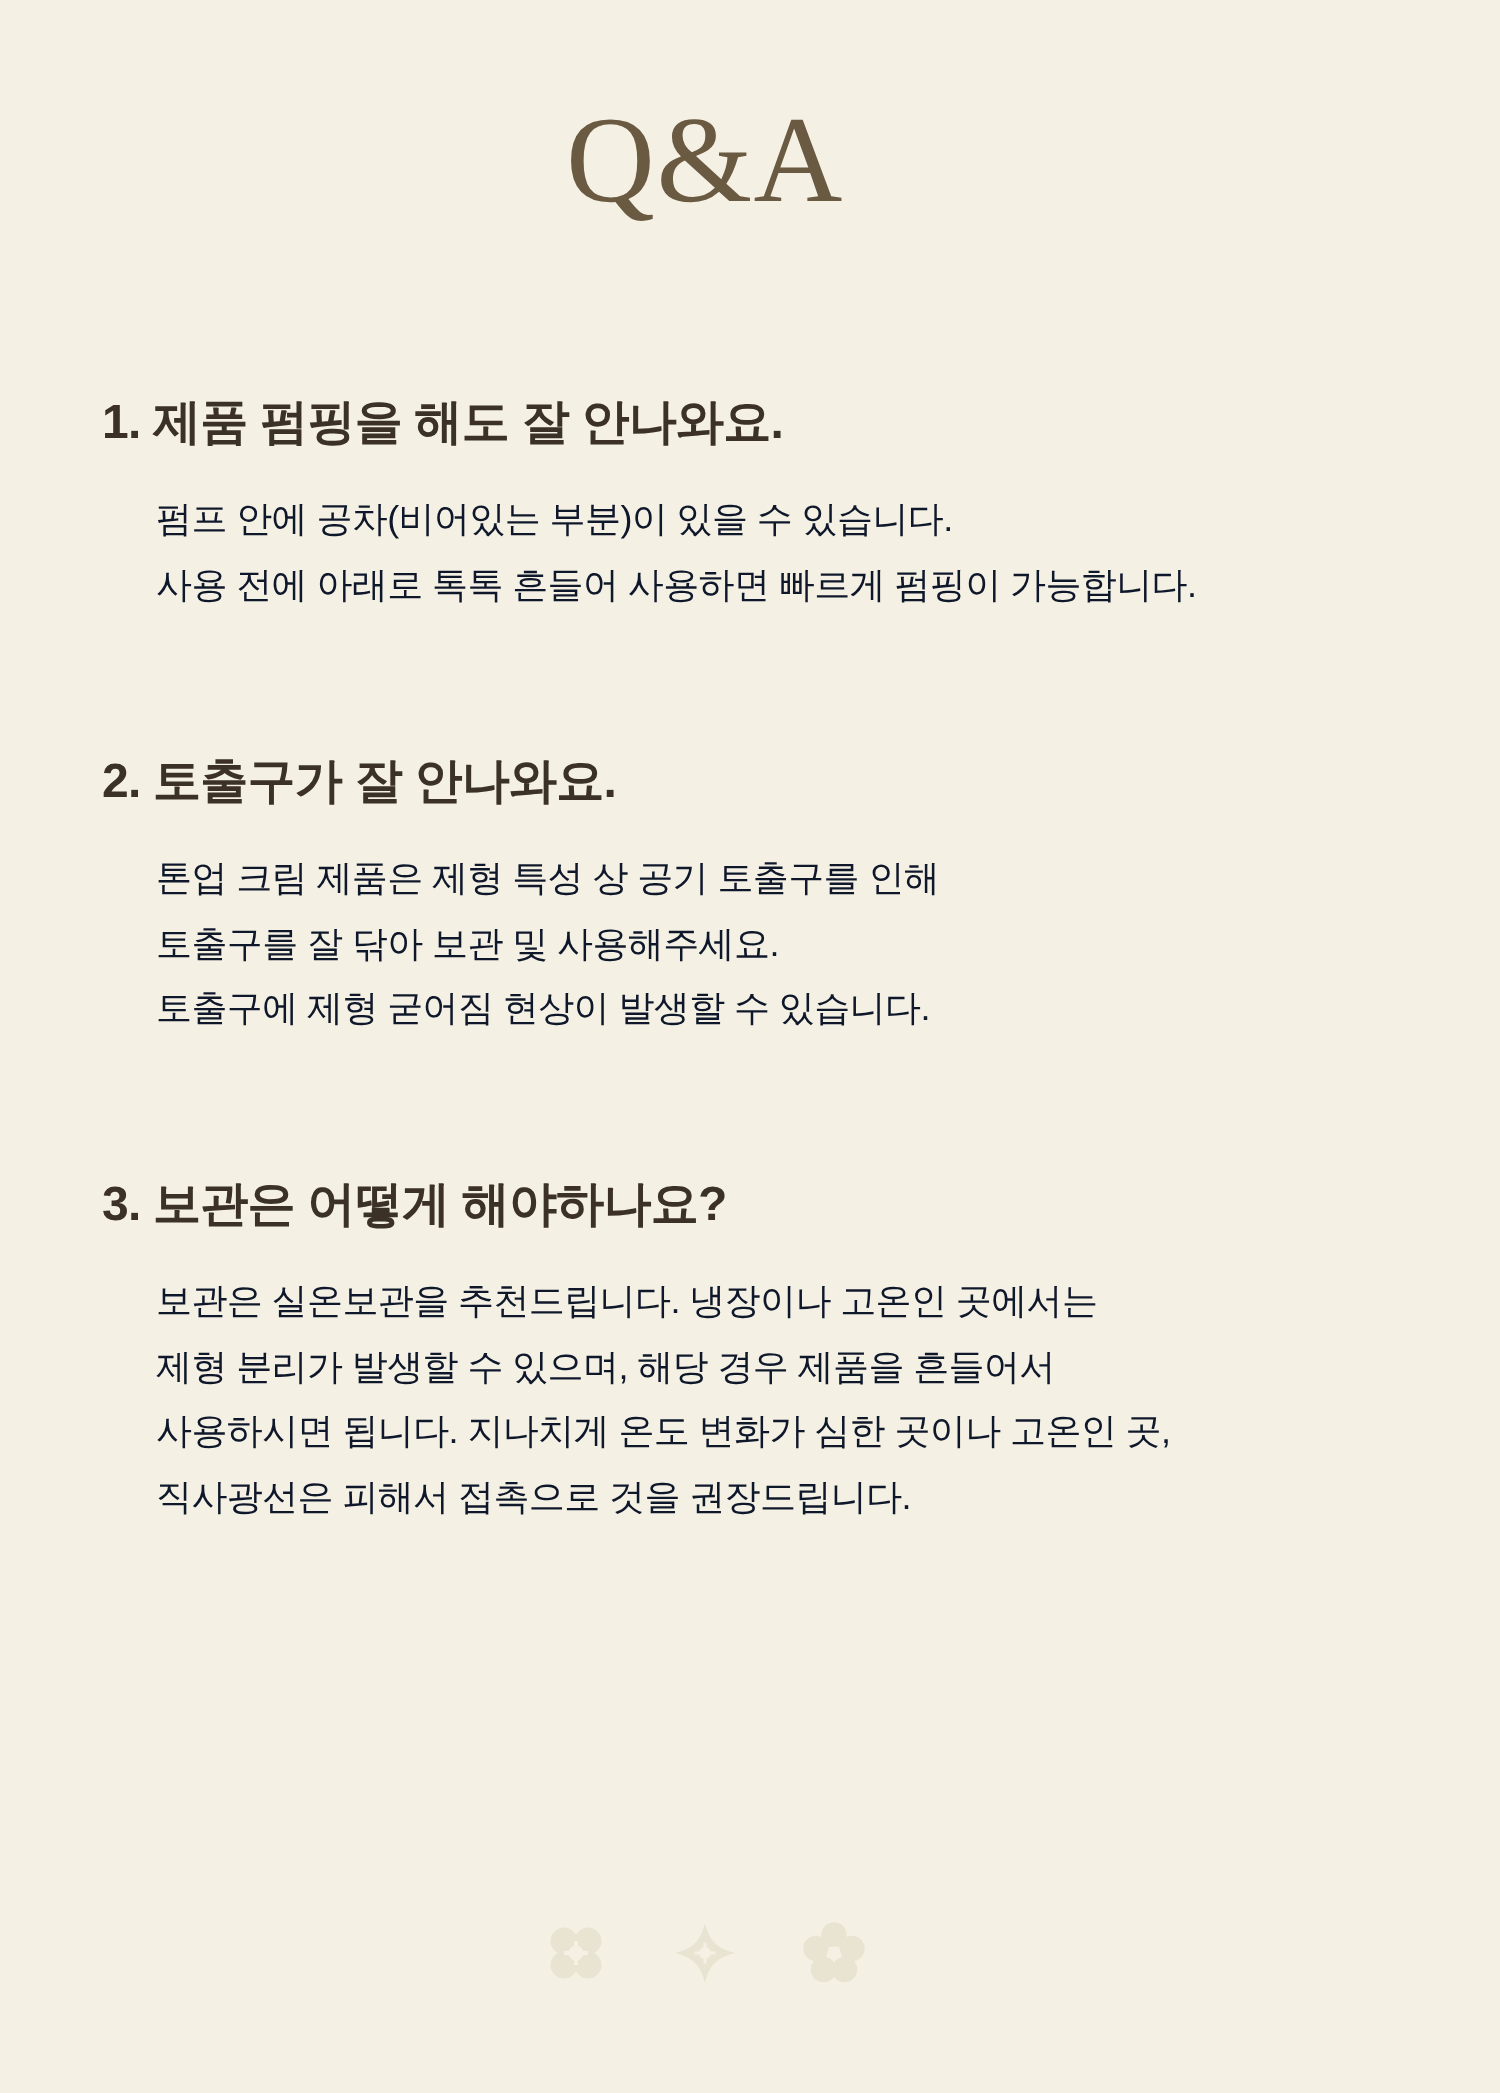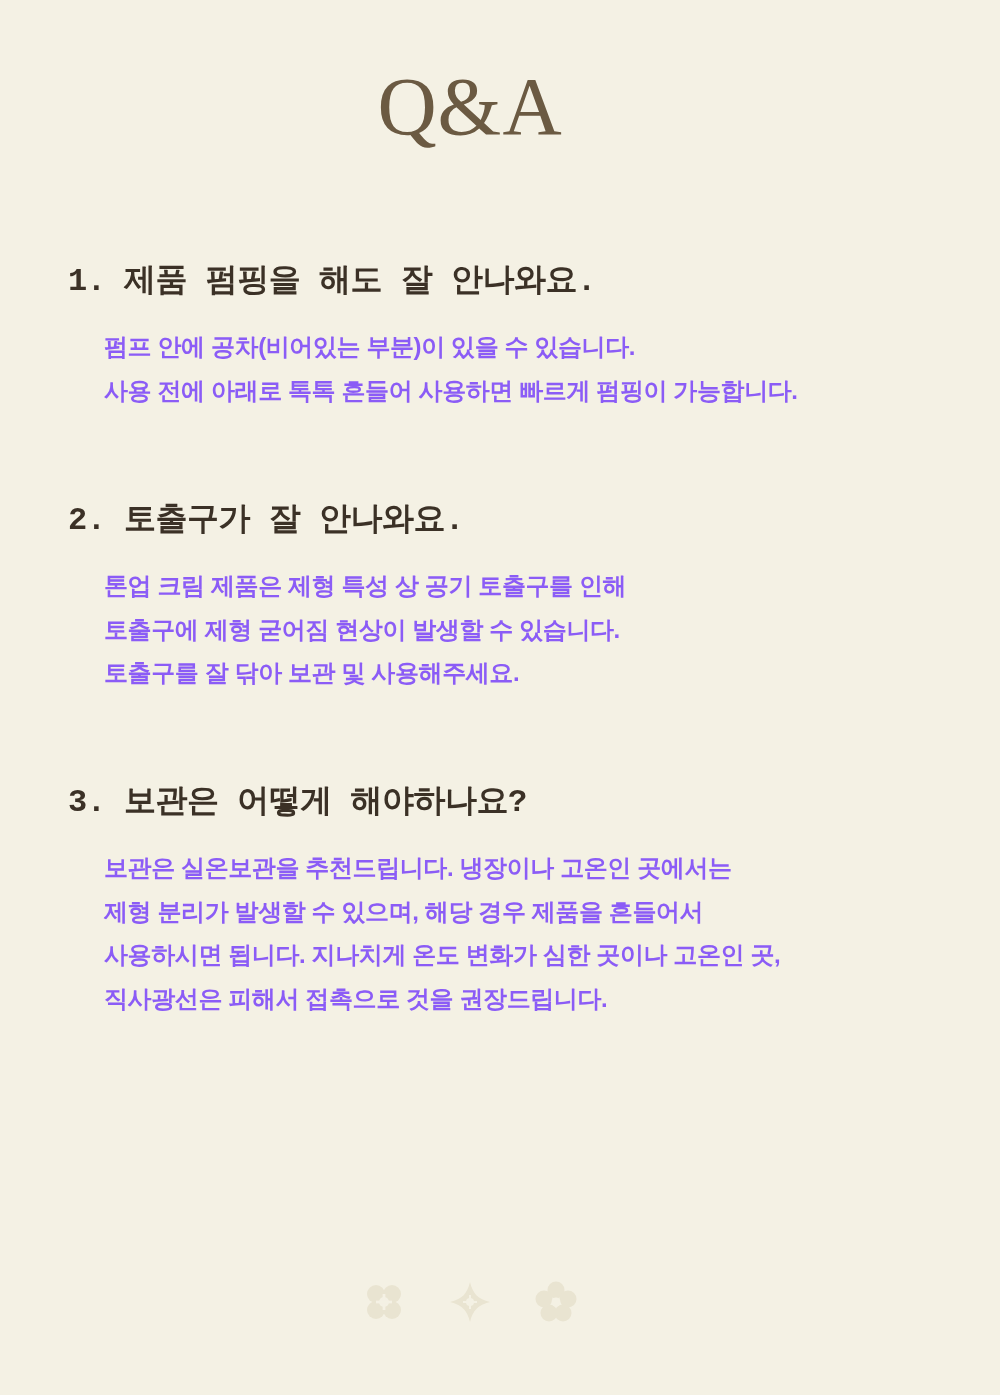--- a/index.html
+++ b/index.html
@@ -46,31 +46,30 @@
   .qa-item.item-2 { padding-top: 86px; }
 
   .qa-question {
     font-size: 32px;
     font-weight: 700;
     color: #3b3126;
     line-height: 1.35;
     letter-spacing: -0.5px;
     margin: 0;
     display: block;
-    font-family: Liberation Mono, monospace;
   }
   .qa-answer {
     margin: 22px 0 0 0;
     padding-left: 36px;
   }
   .qa-answer .line {
     display: block;
     font-size: 24px;
-    font-weight: 700;
-    color: #8b5cf6;
+    font-weight: 400;
+    color: #0f172a;
     line-height: 1.82;
     letter-spacing: -0.4px;
     white-space: pre;
   }
   .ornament-row {
     position: absolute;
     left: 0;
     right: 0;
     bottom: 72px;
     display: flex;
@@ -100,22 +99,22 @@
       <div class="qa-answer">
         <span class="line">펌프 안에 공차(비어있는 부분)이 있을 수 있습니다.</span>
         <span class="line">사용 전에 아래로 톡톡 흔들어 사용하면 빠르게 펌핑이 가능합니다.</span>
       </div>
     </li>
 
     <li class="qa-item item-1">
       <span class="qa-question">2. 토출구가 잘 안나와요.</span>
       <div class="qa-answer">
         <span class="line">톤업 크림 제품은 제형 특성 상 공기 토출구를 인해</span>
+        <span class="line">토출구를 잘 닦아 보관 및 사용해주세요.</span>
         <span class="line">토출구에 제형 굳어짐 현상이 발생할 수 있습니다.</span>
-        <span class="line">토출구를 잘 닦아 보관 및 사용해주세요.</span>
       </div>
     </li>
 
     <li class="qa-item item-2">
       <span class="qa-question">3. 보관은 어떻게 해야하나요?</span>
       <div class="qa-answer">
         <span class="line">보관은 실온보관을 추천드립니다. 냉장이나 고온인 곳에서는</span>
         <span class="line">제형 분리가 발생할 수 있으며, 해당 경우 제품을 흔들어서</span>
         <span class="line">사용하시면 됩니다. 지나치게 온도 변화가 심한 곳이나 고온인 곳,</span>
         <span class="line">직사광선은 피해서 접촉으로 것을 권장드립니다.</span>

